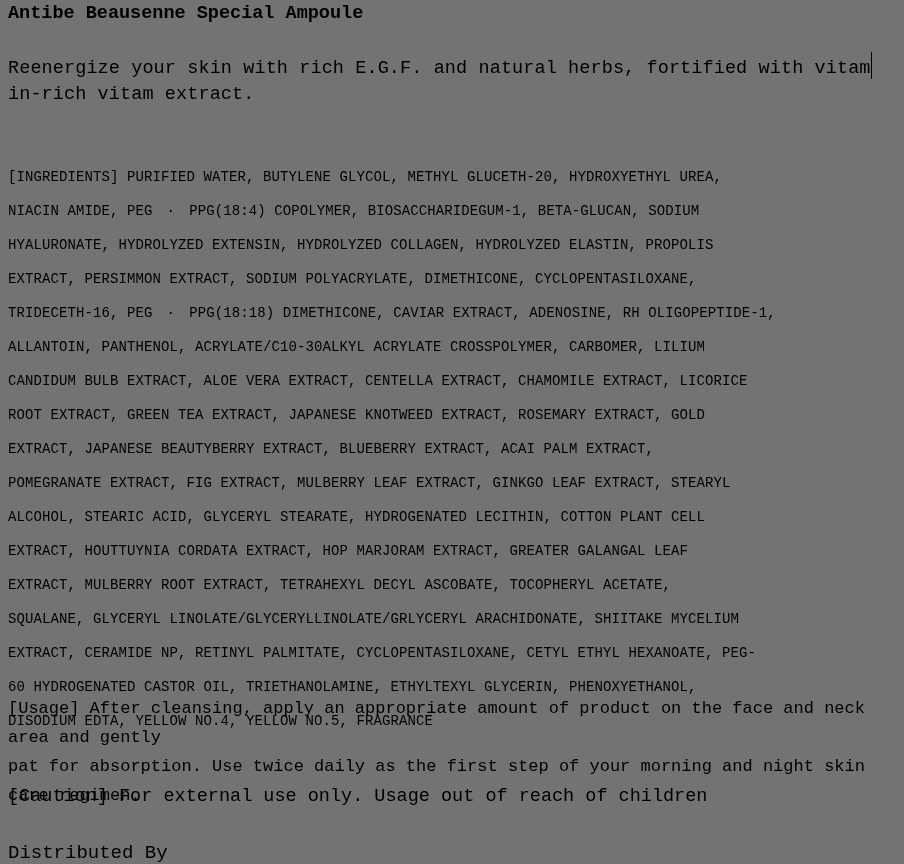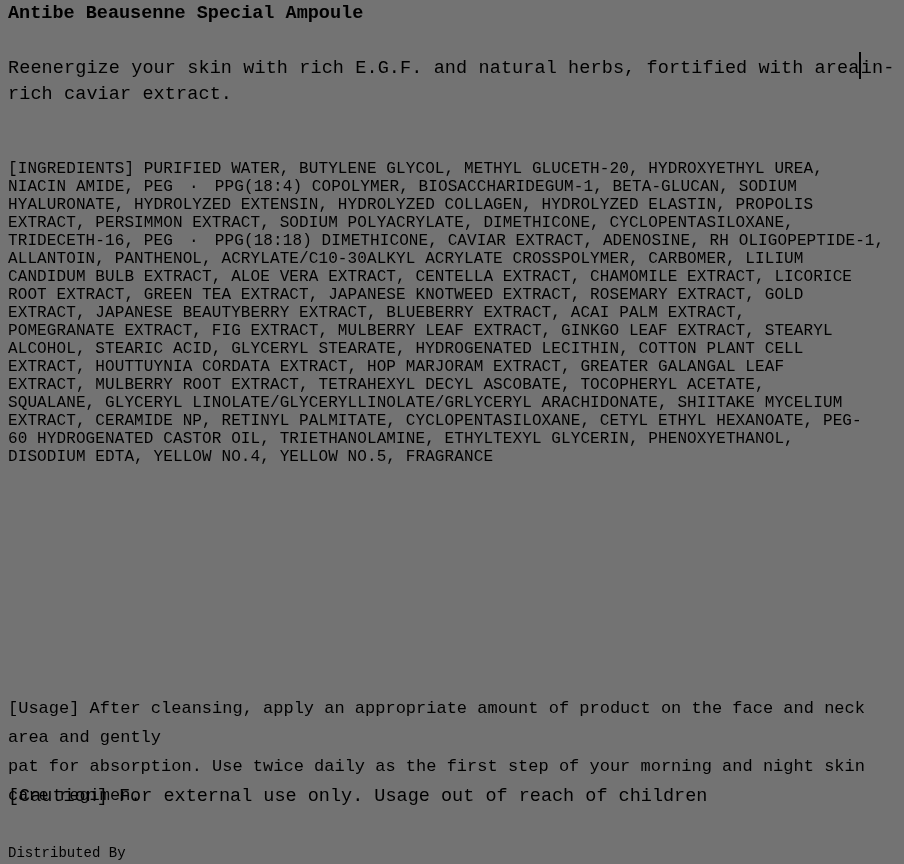--- a/index.html
+++ b/index.html
@@ -36,57 +36,57 @@
     width: 896px;
     white-space: normal;
   }
   .size-line {
     top: 107px;
     font-size: 18.5px;
     line-height: 26px;
   }
   .ingredients {
     top: 160px;
-    font-size: 16px;
-    line-height: 18px;
+    font-size: 14px;
+    line-height: 34px;
     letter-spacing: 0.1px;
     width: 896px;
   }
   .usage {
     top: 694px;
     font-size: 17px;
     line-height: 29px;
     width: 896px;
   }
   .caution {
     top: 785px;
     font-size: 18.5px;
     line-height: 24px;
   }
   .distributed {
     top: 841px;
-    font-size: 14px;
+    font-size: 19px;
     line-height: 24px;
   }
   .caret {
     display: inline-block;
     width: 1.5px;
     height: 27px;
     background: #000000;
     vertical-align: -6px;
   }
 </style>
 </head>
 <body>
 
 <div class="page">
 
   <h1 class="block doc-title">Antibe Beausenne Special Ampoule</h1>
 
-  <p class="block intro"><span>Reenergize your skin with rich E.G.F. and natural herbs, fortified with area</span><span class="caret"></span><span>in-rich caviar extract.</span></p>
+  <p class="block intro"><span>Reenergize your skin with rich E.G.F. and natural herbs, fortified with vitam</span><span class="caret"></span><span>in-rich vitam extract.</span></p>
 
 
   <p class="block ingredients">[INGREDIENTS] PURIFIED WATER, BUTYLENE GLYCOL, METHYL GLUCETH-20, HYDROXYETHYL UREA,
 NIACIN AMIDE, PEG · PPG(18:4) COPOLYMER, BIOSACCHARIDEGUM-1, BETA-GLUCAN, SODIUM
 HYALURONATE, HYDROLYZED EXTENSIN, HYDROLYZED COLLAGEN, HYDROLYZED ELASTIN, PROPOLIS
 EXTRACT, PERSIMMON EXTRACT, SODIUM POLYACRYLATE, DIMETHICONE, CYCLOPENTASILOXANE,
 TRIDECETH-16, PEG · PPG(18:18) DIMETHICONE, CAVIAR EXTRACT, ADENOSINE, RH OLIGOPEPTIDE-1,
 ALLANTOIN, PANTHENOL, ACRYLATE/C10-30ALKYL ACRYLATE CROSSPOLYMER, CARBOMER, LILIUM
 CANDIDUM BULB EXTRACT, ALOE VERA EXTRACT, CENTELLA EXTRACT, CHAMOMILE EXTRACT, LICORICE
 ROOT EXTRACT, GREEN TEA EXTRACT, JAPANESE KNOTWEED EXTRACT, ROSEMARY EXTRACT, GOLD

